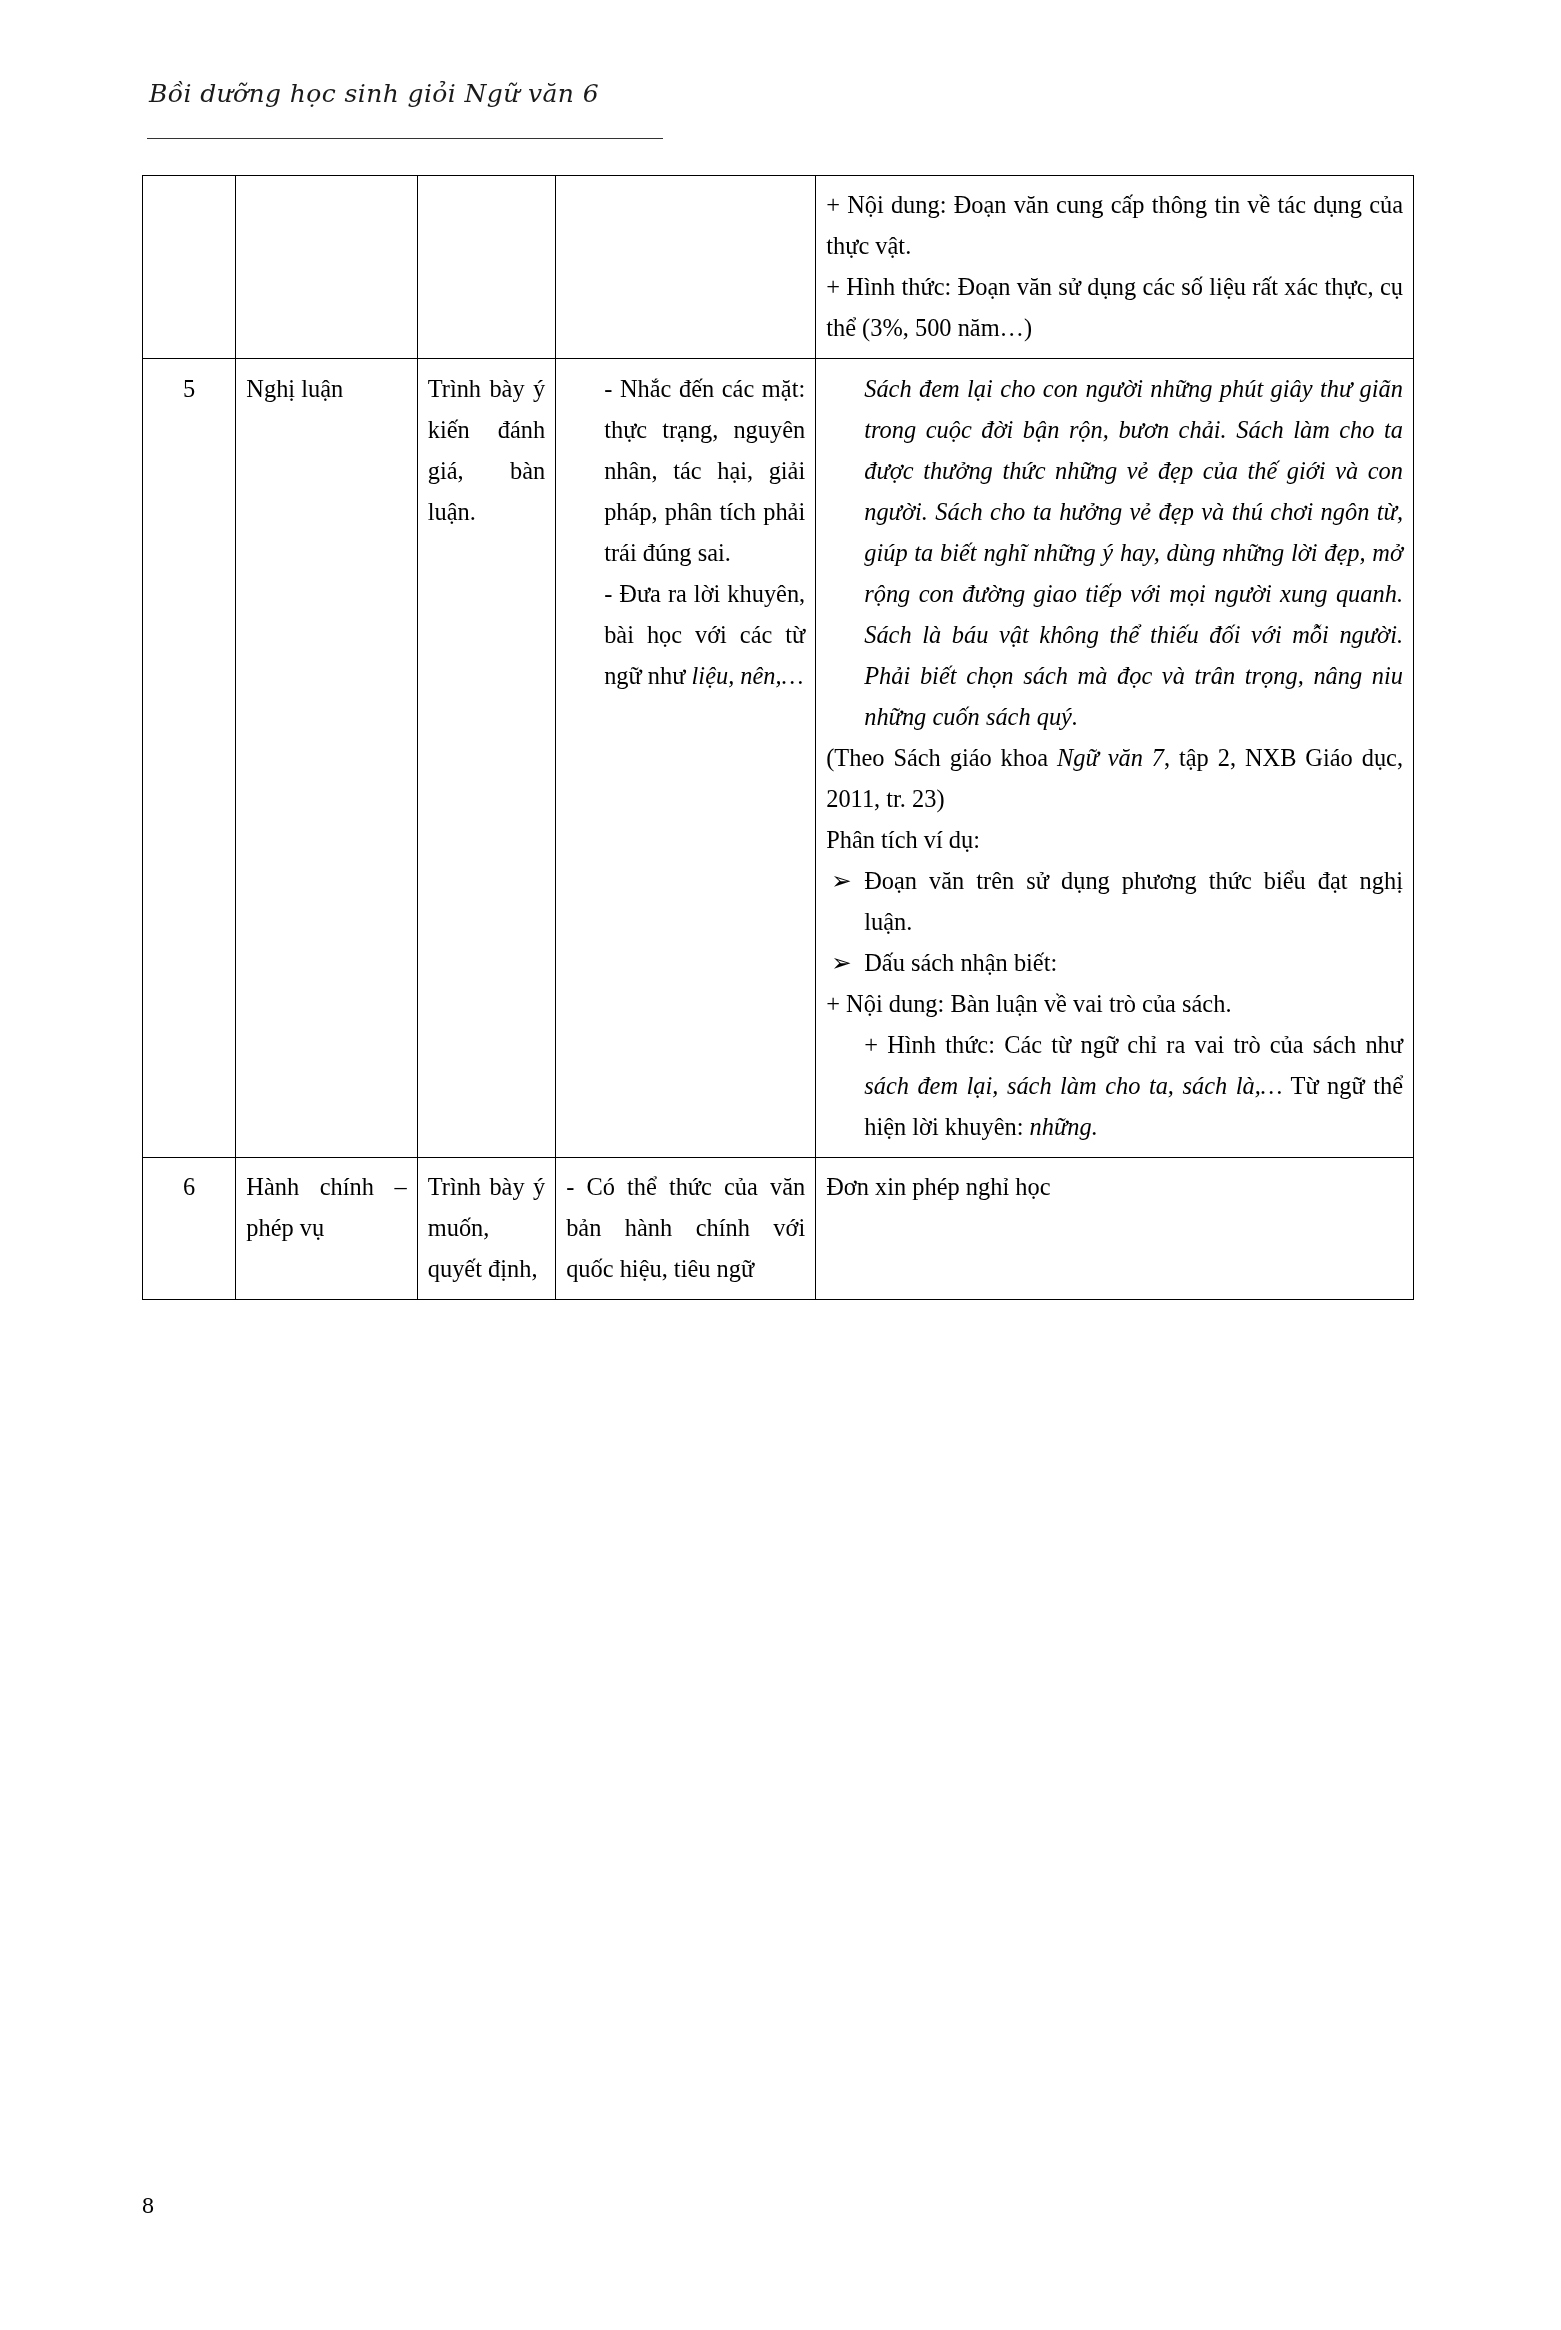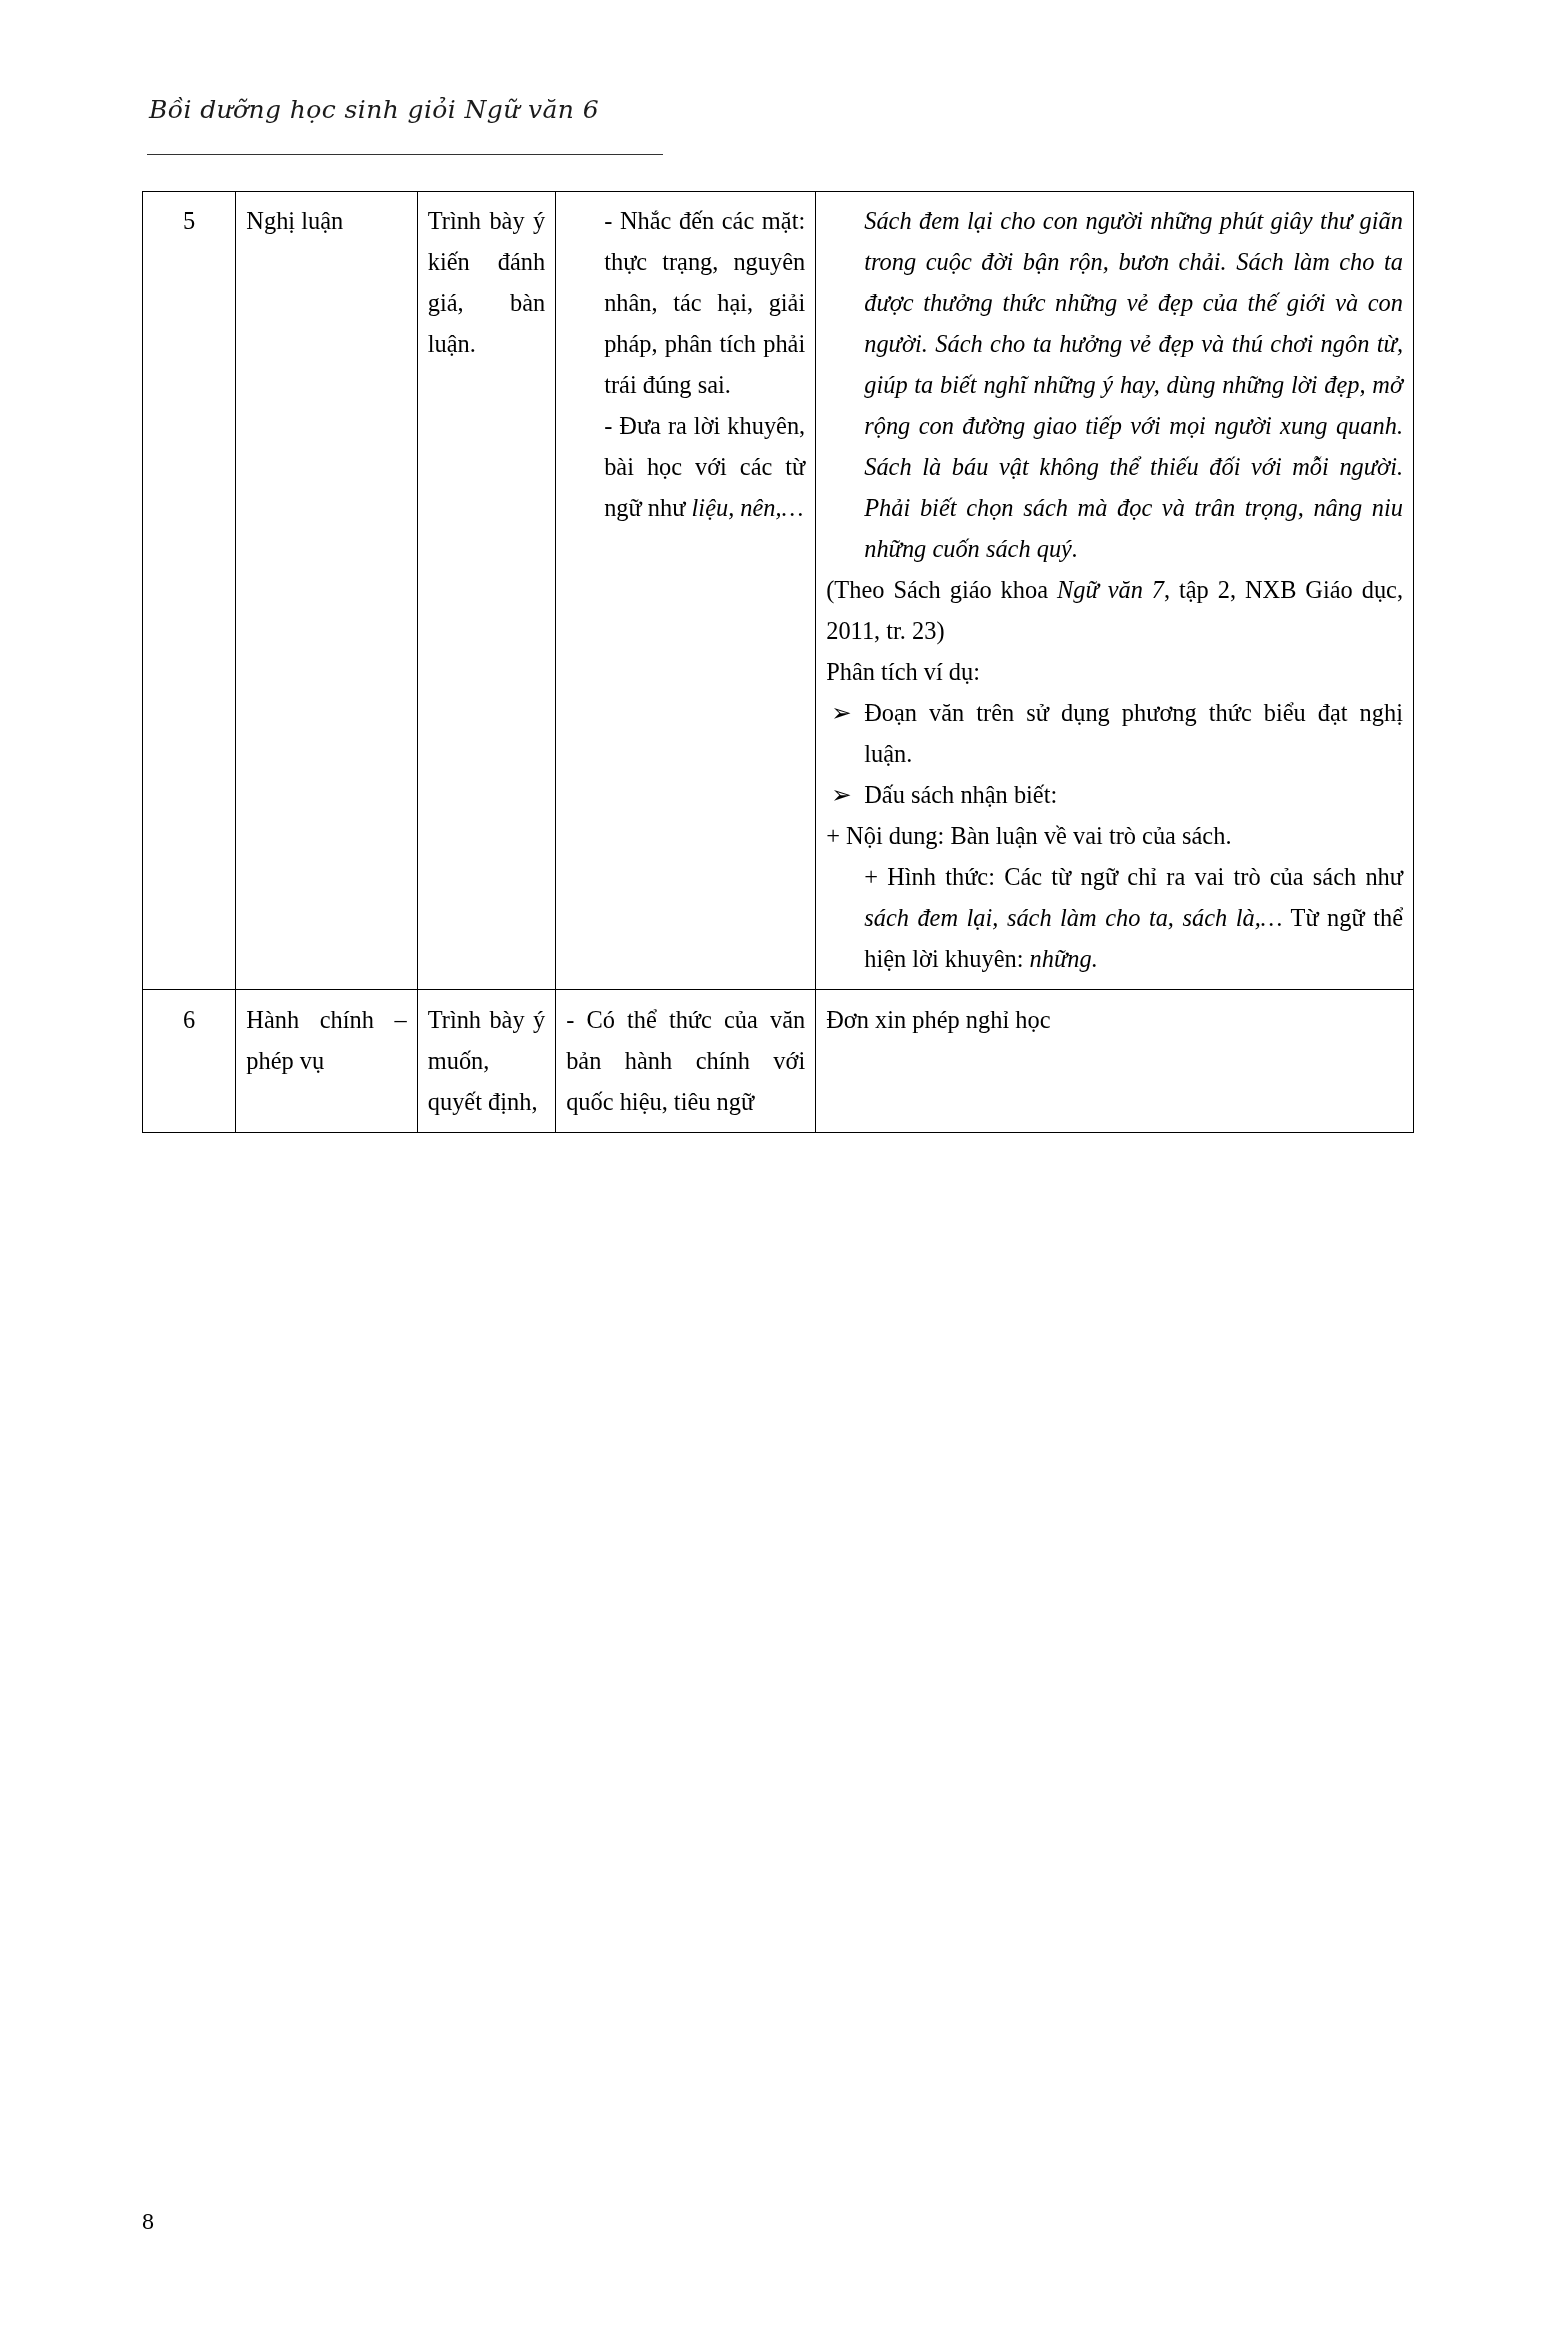--- a/index.html
+++ b/index.html
@@ -10,21 +10,21 @@
     width: 1561px;
     height: 2330px;
     background: #ffffff;
     font-family: "Liberation Serif", serif;
     color: #000000;
     position: relative;
     overflow: hidden;
   }
   .page {
     position: absolute;
-    top: 16px; left: 0;
+    top: 0; left: 0;
     width: 1561px;
     height: 1776px;
     box-sizing: border-box;
   }
   .header {
     position: absolute;
     top: 79px;
     left: 149px;
     font-family: "DejaVu Serif", serif;
     font-style: italic;
@@ -98,20 +98,30 @@
   <table class="doc-table">
     <colgroup>
       <col class="col-num">
       <col class="col-type">
       <col class="col-mid">
       <col class="col-sign">
       <col class="col-ex">
     </colgroup>
     <tbody>
 
+      <tr>
+        <td></td>
+        <td></td>
+        <td></td>
+        <td></td>
+        <td>
+          <p class="just">+ Nội dung: Đoạn văn cung cấp thông tin về tác dụng của thực vật.</p>
+          <p class="just">+ Hình thức: Đoạn văn sử dụng các số liệu rất xác thực, cụ thể (3%, 500 năm…)</p>
+        </td>
+      </tr>
 
       <tr>
         <td class="cell-center">5</td>
         <td>Nghị luận</td>
         <td class="just">Trình bày ý kiến đánh giá, bàn luận.</td>
         <td>
           <p class="just-full">- Nhắc đến các mặt: thực trạng, nguyên nhân, tác hại, giải pháp, phân tích phải trái đúng sai.</p>
           <p class="just-full">- Đưa ra lời khuyên, bài học với các từ ngữ như <span class="italic">liệu, nên,…</span></p>
         </td>
         <td>

